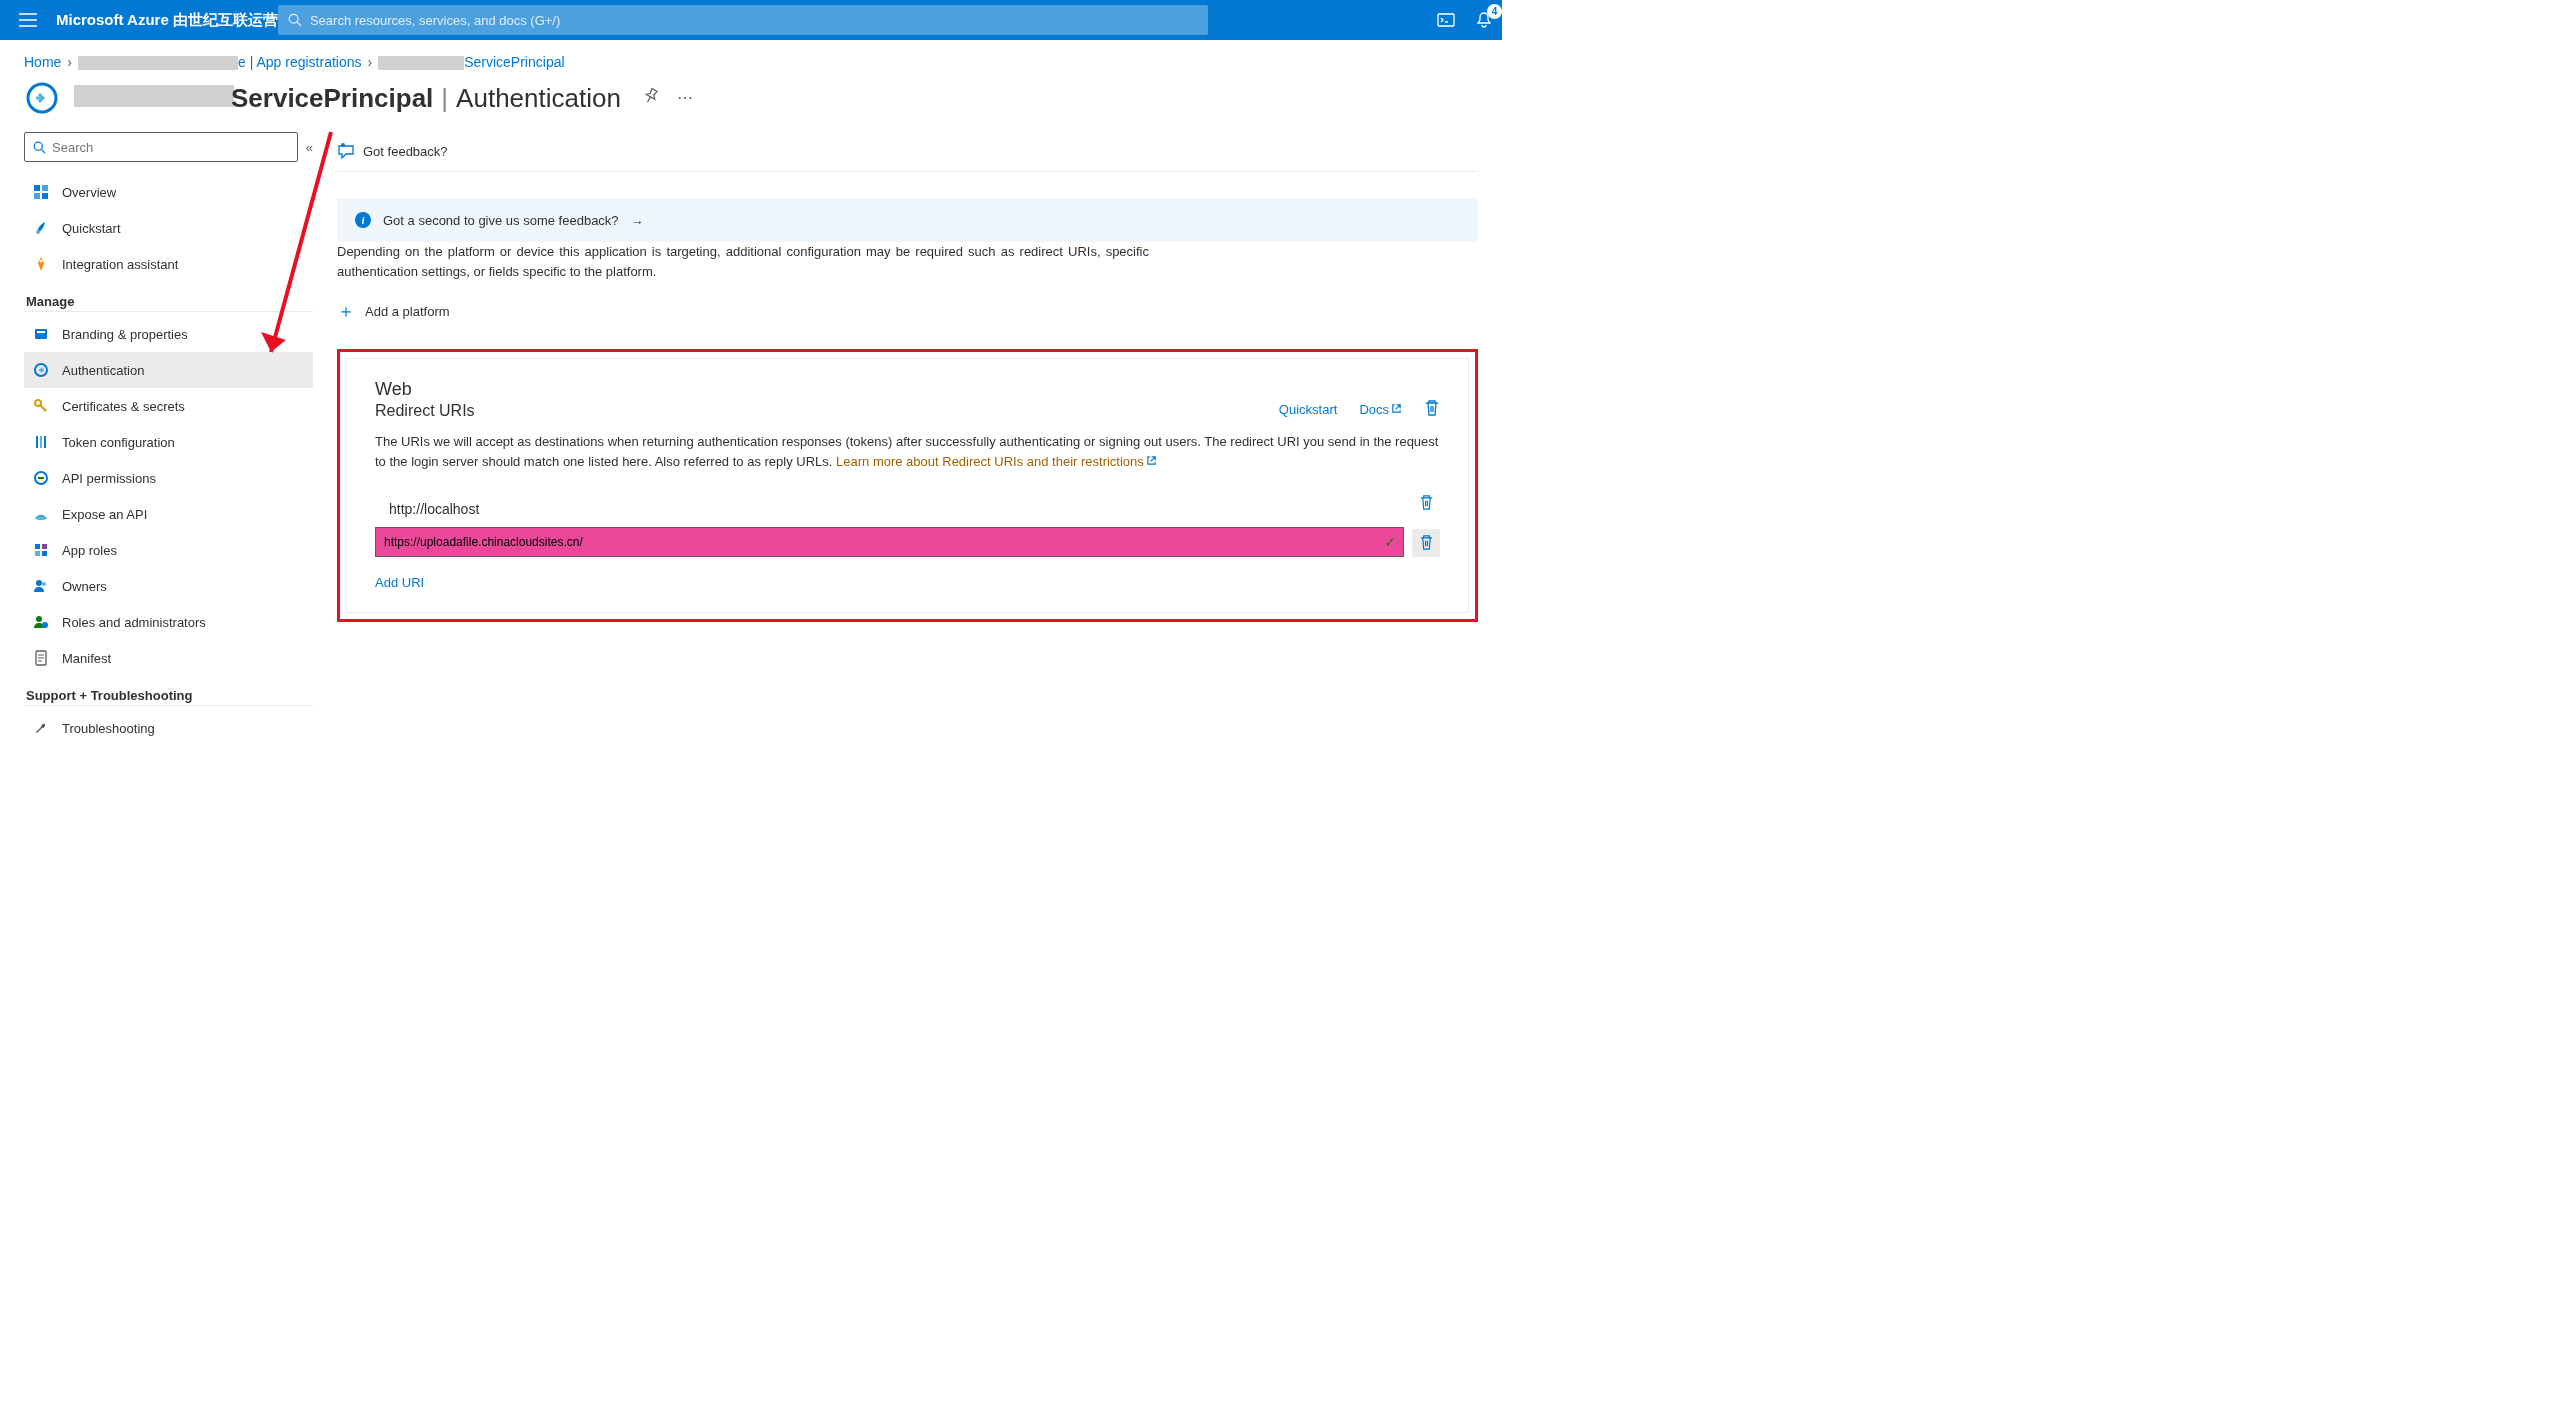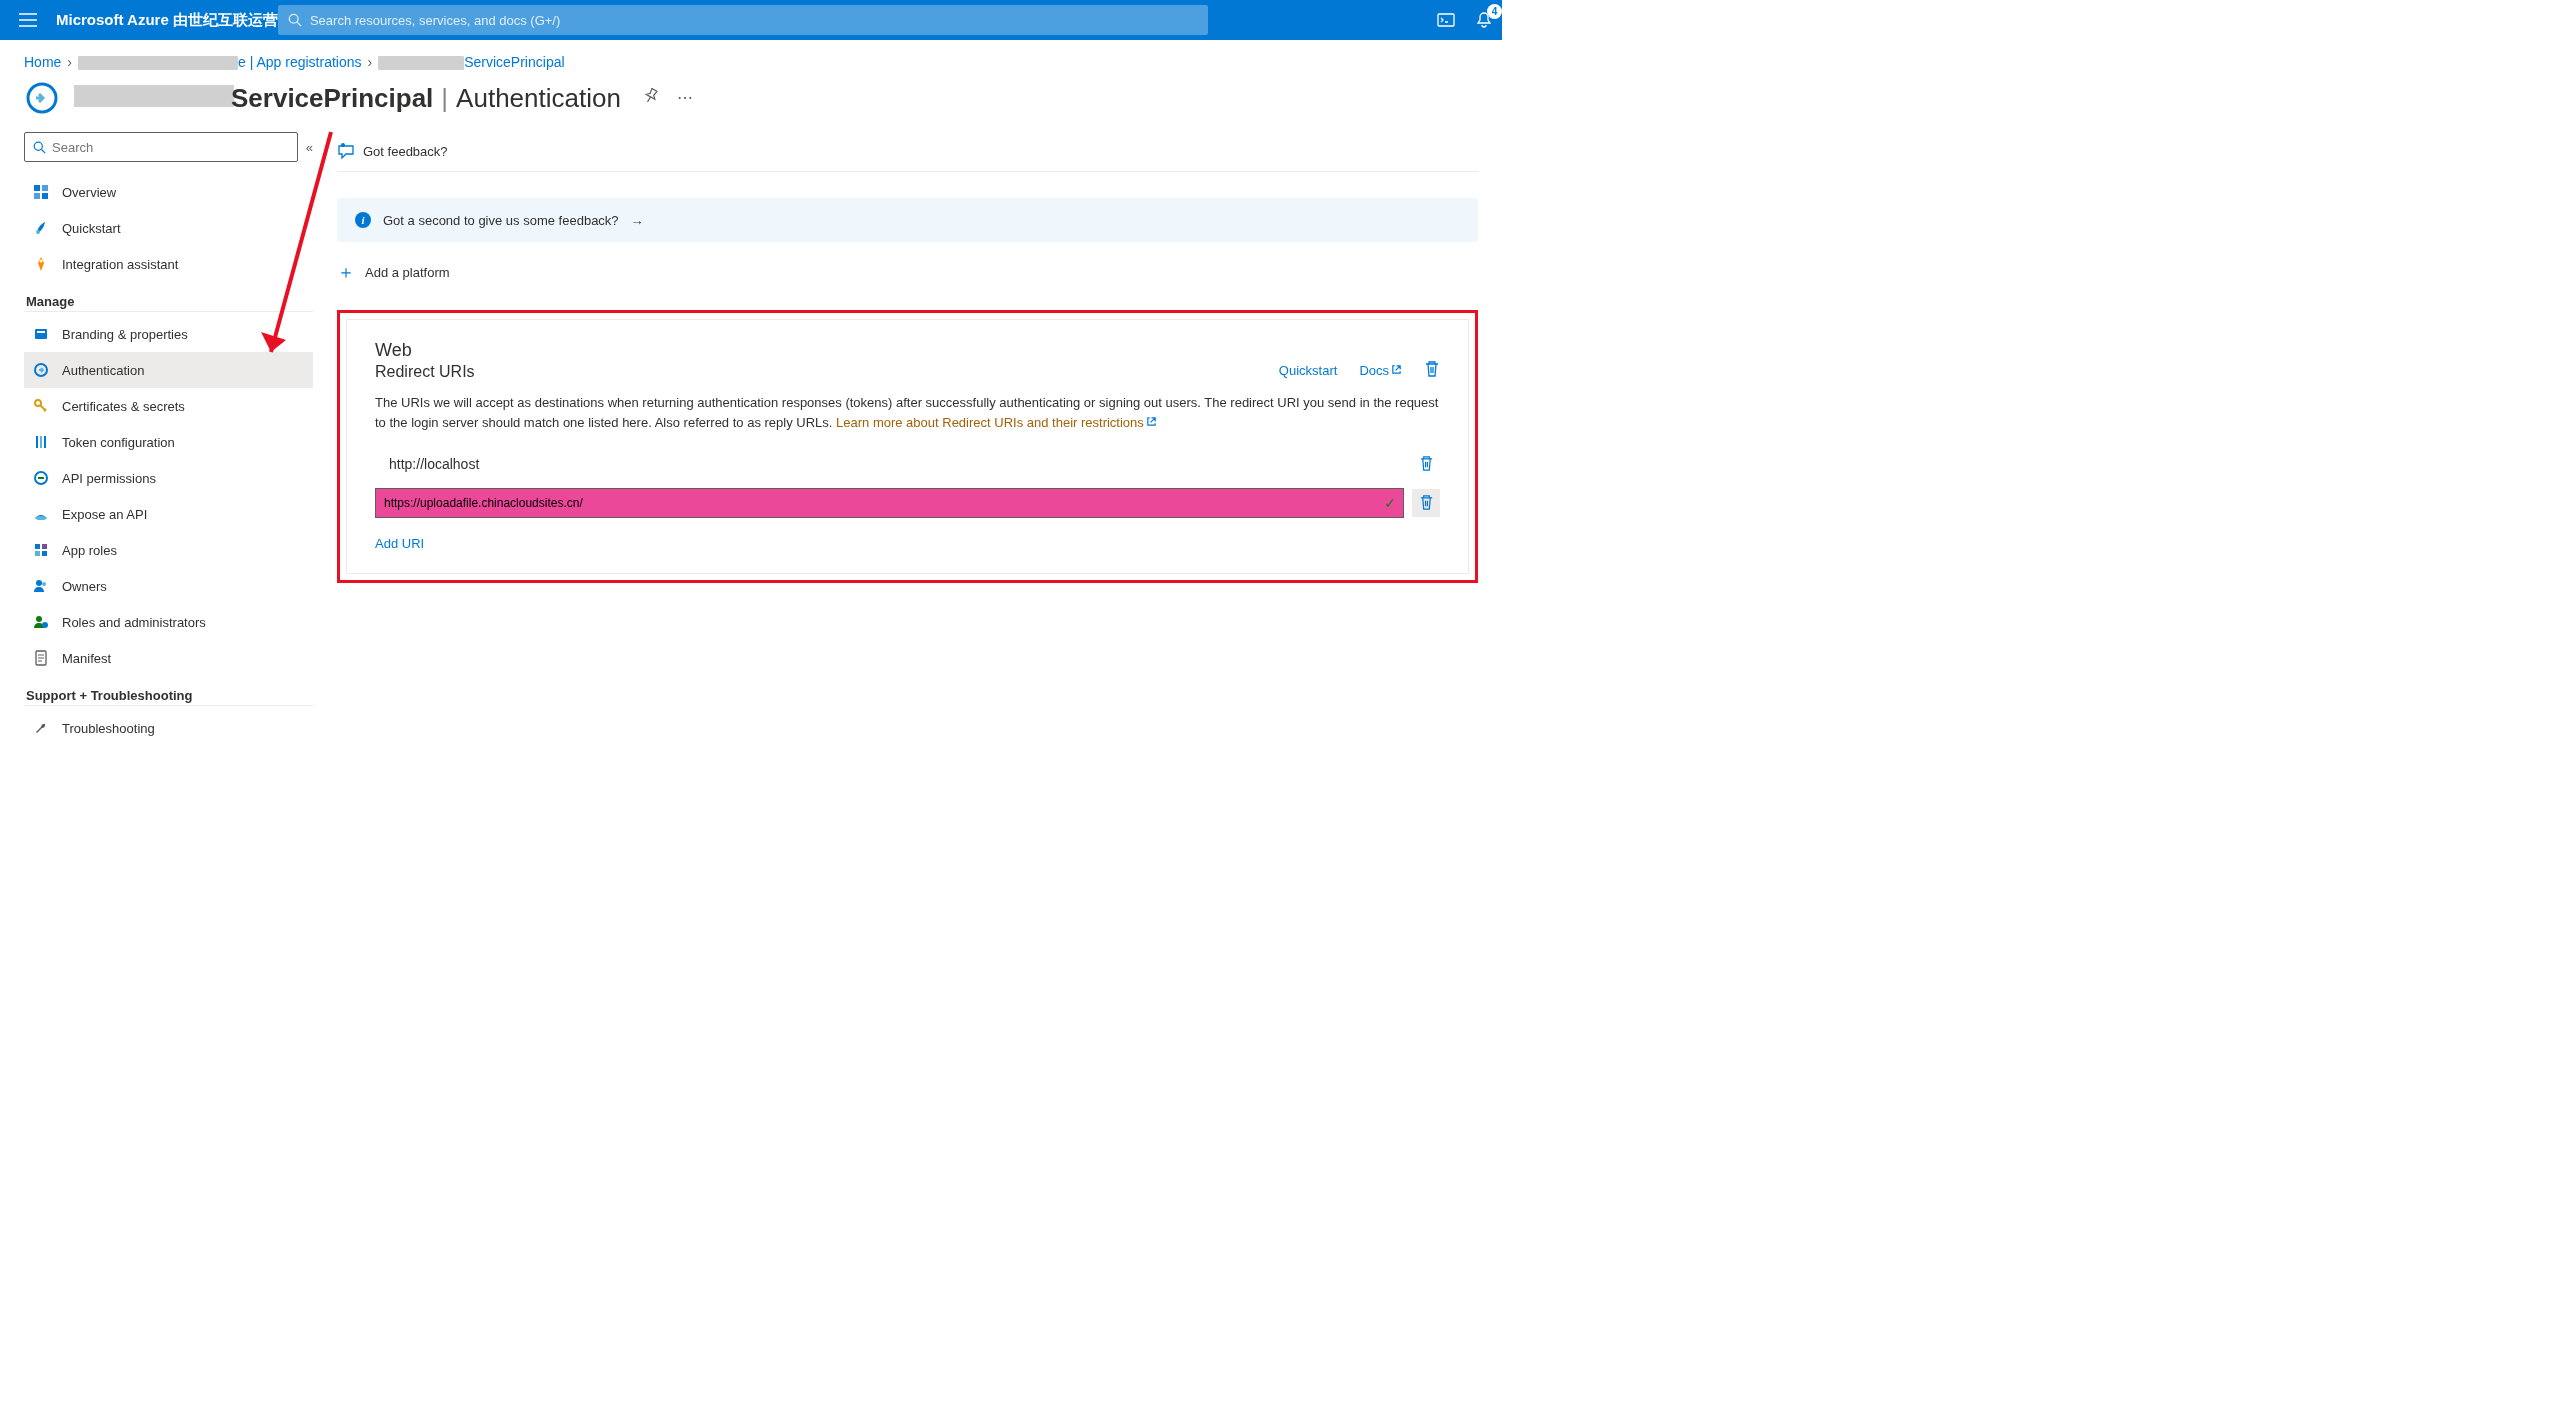--- a/index.html
+++ b/index.html
@@ -68,21 +68,21 @@
   .pch-left .p-title { font-size: 18px; font-weight: 400; }
   .pch-left .p-sub { font-size: 16px; font-weight: 400; margin-top: 2px; }
   .pch-right { display: flex; align-items: center; gap: 22px; }
   .pch-right a { color: #0078d4; text-decoration: none; cursor: pointer; font-size: 13px; }
   .trash { color: #0078d4; cursor: pointer; }
   
   .p-desc { font-size: 13px; margin-top: 12px; line-height: 1.55; }
   .p-desc a { color: #a16207; text-decoration: none; }
   
   .uri-list { margin-top: 16px; }
-  .uri-row { display: flex; align-items: center; margin-bottom: 8px; margin-top: 10px; }
+  .uri-row { display: flex; align-items: flex-end; margin-bottom: 8px; margin-top: 10px; }
   .uri-static { padding-left: 14px; font-size: 14px; flex: 1; }
   .uri-input-wrap { flex: 1; position: relative; margin-right: 8px; }
   .uri-input { width: 100%; border: 1px solid #605e5c; height: 30px; padding: 0 28px 0 8px; font-size: 12px; background: #ec4899; }
   .check { position: absolute; right: 8px; top: 50%; transform: translateY(-50%); color: #107c10; font-size: 14px; }
   .row-trash { width: 28px; height: 28px; display: flex; align-items: center; justify-content: center; color: #0078d4; cursor: pointer; }
   .row-trash.bg { background: #edebe9; }
   
   .add-uri { color: #0078d4; cursor: pointer; font-size: 13px; margin-top: 10px; display: inline-block; }
   
   
@@ -327,20 +327,21 @@
         <span>Got feedback?</span>
       </div>
     </div>
 
     <div class="feedback-banner">
       <span class="info-icon">i</span>
       <span>Got a second to give us some feedback?</span>
       <span>→</span>
     </div>
 
+    <p class="section-desc">Depending on the platform or device this application is targeting, additional configuration may be required such as redirect URIs, specific authentication settings, or fields specific to the platform.</p>
 
     <div class="add-platform">
       <span class="plus-ic">＋</span>
       <span>Add a platform</span>
     </div>
 
     <div class="highlight-box">
       <div class="platform-card">
         <div class="platform-card-head">
           <div class="pch-left">

